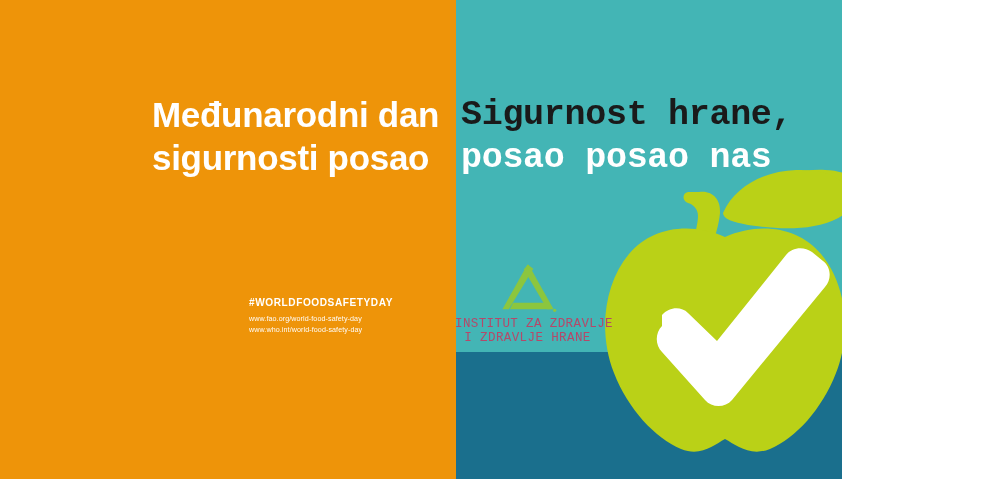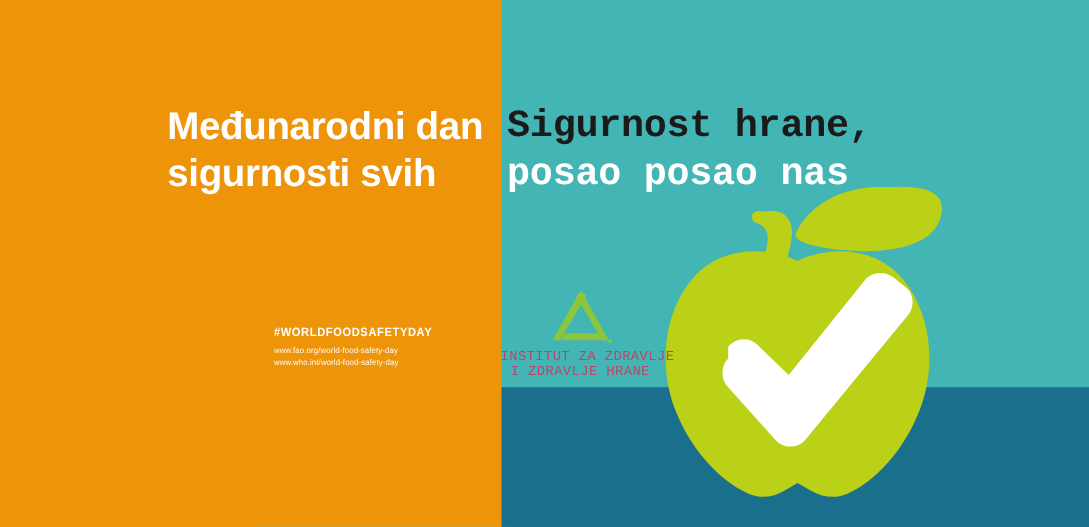--- a/index.html
+++ b/index.html
@@ -2,21 +2,21 @@
 <html><head>
 <meta charset="utf-8">
 <style>
   html, body {
     margin: 0;
     padding: 0;
     background: #ffffff;
   }
   #poster {
     position: relative;
-    width: 990px;
+    width: 842px;
     height: 479px;
     overflow: hidden;
     font-family: "Liberation Sans", sans-serif;
     background: #43b5b5;
   }
   
   .panel-orange {
     position: absolute;
     left: 0;
     top: 0;
@@ -137,21 +137,21 @@
 <body>
 
 <div id="poster">
 
   <div class="panel-orange"></div>
   <div class="panel-teal"></div>
   <div class="panel-deep-teal"></div>
 
   <div class="headline headline-left">
     <span class="hl-line">Međunarodni dan</span>
-    <span class="hl-line">sigurnosti svih</span>
+    <span class="hl-line">sigurnosti posao</span>
   </div>
 
   <div class="headline headline-right">
     <span class="hl-line-1-right">Sigurnost hrane,</span>
     <span class="hl-line-2-right">posao posao nas</span>
   </div>
 
   <div class="hashtag-block">
     <div class="hashtag">#WORLDFOODSAFETYDAY</div>
     <div class="urls">

